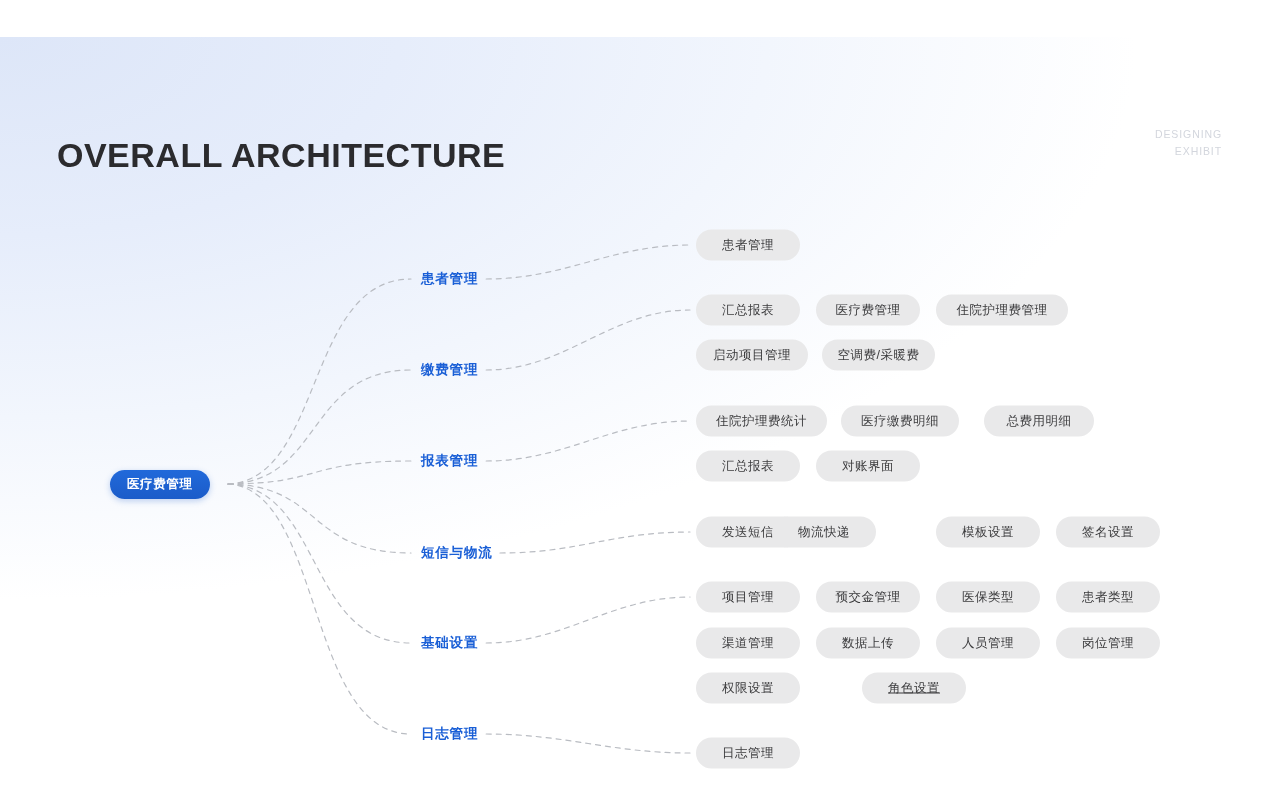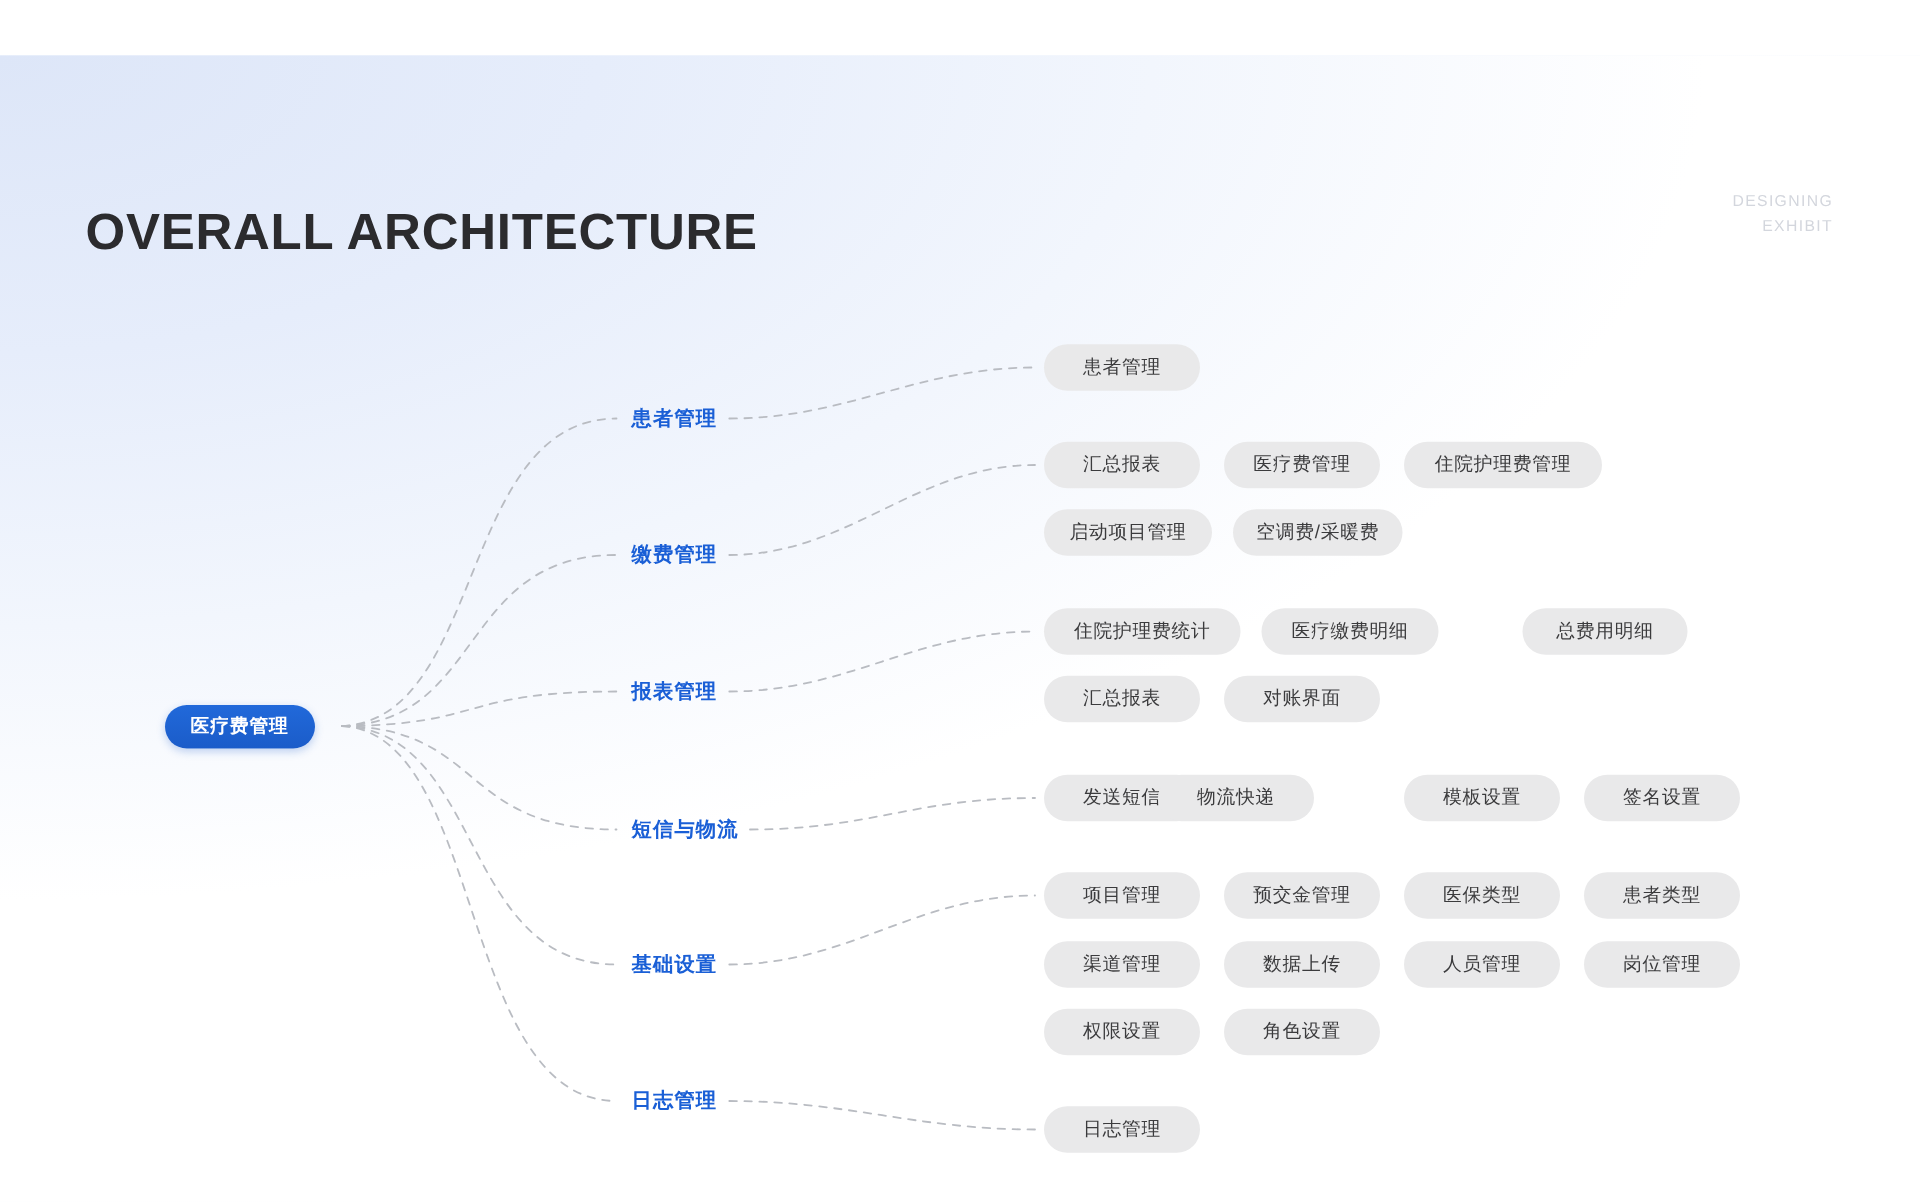--- a/index.html
+++ b/index.html
@@ -152,36 +152,36 @@
       <div class="chip" style="left: 696px; top: 208px; width: 104px;">患者管理</div>
       <div class="branch-label" style="left: 421px; top: 333px;">缴费管理</div>
       <div class="chip" style="left: 696px; top: 273px; width: 104px;">汇总报表</div>
       <div class="chip" style="left: 816px; top: 273px; width: 104px;">医疗费管理</div>
       <div class="chip" style="left: 936px; top: 273px; width: 132px; text-align: center;">住院护理费管理</div>
       <div class="chip" style="left: 696px; top: 318px; width: 112px;">启动项目管理</div>
       <div class="chip" style="left: 822px; top: 318px; width: 113px;">空调费/采暖费</div>
       <div class="branch-label" style="left: 421px; top: 424px;">报表管理</div>
       <div class="chip" style="left: 696px; top: 384px; width: 131px;">住院护理费统计</div>
       <div class="chip" style="left: 841px; top: 384px; width: 118px;">医疗缴费明细</div>
-      <div class="chip" style="left: 1015px; top: 384px; width: 110px;">总费用明细</div>
+      <div class="chip" style="left: 984px; top: 384px; width: 110px;">总费用明细</div>
       <div class="chip" style="left: 696px; top: 429px; width: 104px;">汇总报表</div>
       <div class="chip" style="left: 816px; top: 429px; width: 104px;">对账界面</div>
       <div class="branch-label" style="left: 421px; top: 516px;">短信与物流</div>
       <div class="chip" style="left: 696px; top: 495px; width: 104px;">发送短信</div>
       <div class="chip" style="left: 772px; top: 495px; width: 104px;">物流快递</div>
       <div class="chip" style="left: 936px; top: 495px; width: 104px;">模板设置</div>
       <div class="chip" style="left: 1056px; top: 495px; width: 104px;">签名设置</div>
       <div class="branch-label" style="left: 421px; top: 606px;">基础设置</div>
       <div class="chip" style="left: 696px; top: 560px; width: 104px;">项目管理</div>
       <div class="chip" style="left: 816px; top: 560px; width: 104px;">预交金管理</div>
       <div class="chip" style="left: 936px; top: 560px; width: 104px;">医保类型</div>
       <div class="chip" style="left: 1056px; top: 560px; width: 104px;">患者类型</div>
       <div class="chip" style="left: 696px; top: 606px; width: 104px;">渠道管理</div>
       <div class="chip" style="left: 816px; top: 606px; width: 104px;">数据上传</div>
       <div class="chip" style="left: 936px; top: 606px; width: 104px;">人员管理</div>
       <div class="chip" style="left: 1056px; top: 606px; width: 104px;">岗位管理</div>
       <div class="chip" style="left: 696px; top: 651px; width: 104px;">权限设置</div>
-      <div class="chip" style="left: 816px; top: 651px; width: 104px;">角色设置</div>
+      <div class="chip" style="left: 862px; top: 651px; width: 104px; text-decoration: underline;">角色设置</div>
       <div class="branch-label" style="left: 421px; top: 697px;">日志管理</div>
       <div class="chip" style="left: 696px; top: 716px; width: 104px;">日志管理</div>
     </div>
 
 </div>
 
 </body></html>

